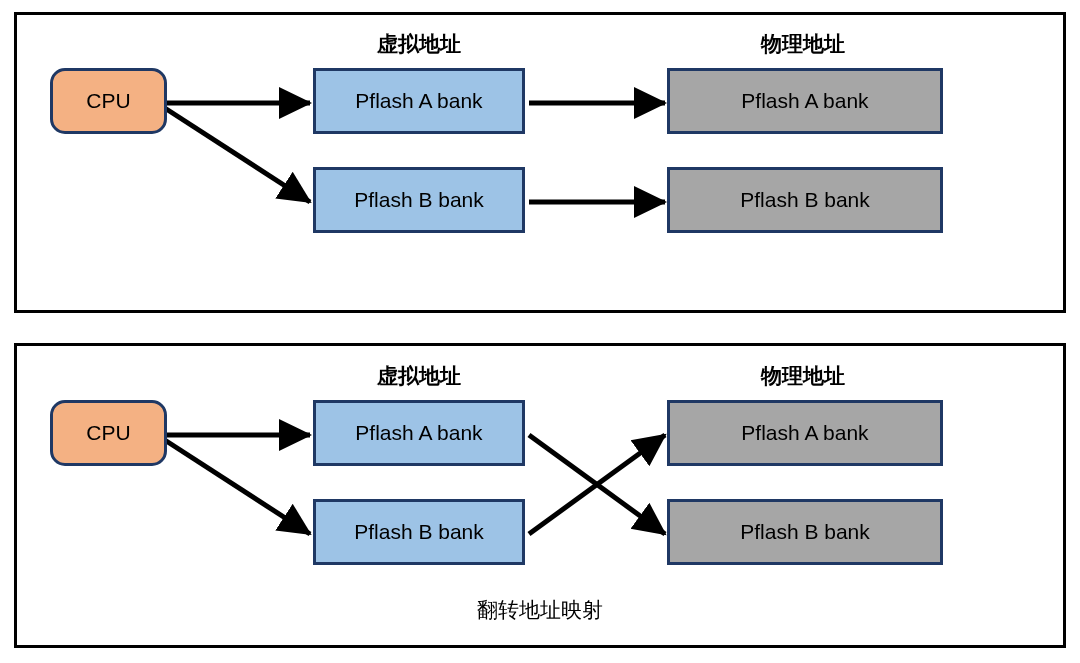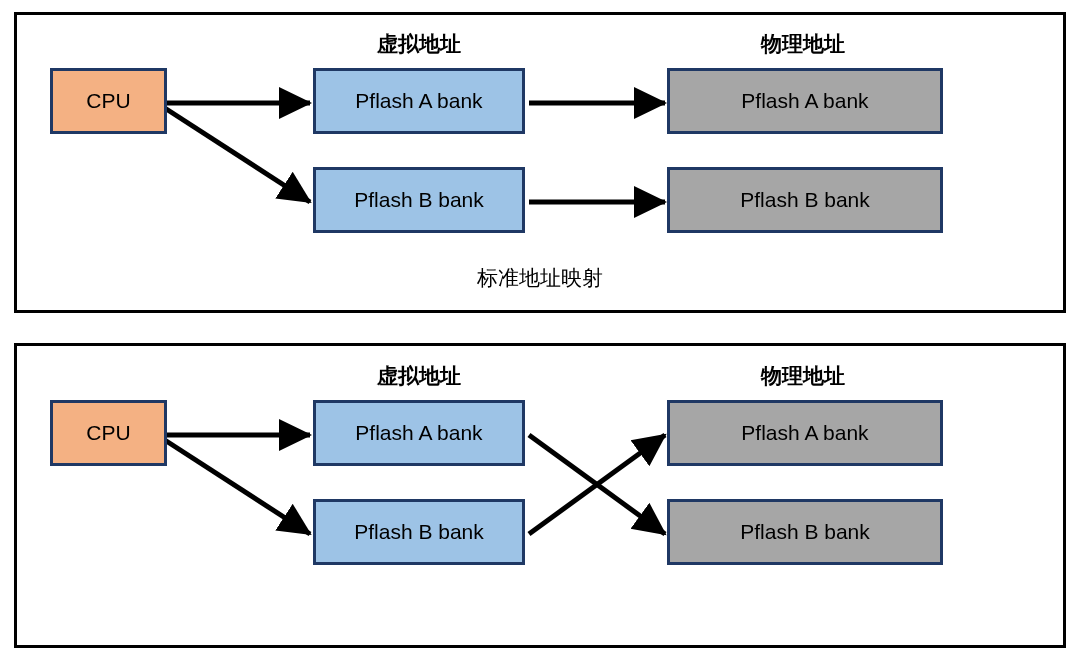--- a/index.html
+++ b/index.html
@@ -46,21 +46,21 @@
     position: absolute;
     box-sizing: border-box;
     border: 3px solid #1F3864;
     display: flex;
     align-items: center;
     justify-content: center;
     font-size: 21px;
     color: #000000;
     white-space: nowrap;
   }
-  .node.cpu   { background: #F4B183; }
+  .node.cpu   { background: #F4B183; border-radius: 15px; }
   .node.vbank { background: #9DC3E6; }
   .node.pbank { background: #A6A6A6; }
 
   .caption {
     position: absolute;
     width: 100%;
     text-align: center;
     font-size: 21px;
     color: #000000;
     white-space: nowrap;
@@ -104,21 +104,20 @@
     <div class="node cpu" style="left:33px; top:53px; width:117px; height:66px;">CPU</div>
 
     <div class="node vbank" style="left:296px; top:53px; width:212px; height:66px;">Pflash A bank</div>
 
     <div class="node vbank" style="left:296px; top:152px; width:212px; height:66px;">Pflash B bank</div>
 
     <div class="node pbank" style="left:650px; top:53px; width:276px; height:66px;">Pflash A bank</div>
 
     <div class="node pbank" style="left:650px; top:152px; width:276px; height:66px;">Pflash B bank</div>
 
-    <div class="caption" style="left:0; top:249px;">标准地址映射</div>
   </div>
 
   <div class="panel" id="panel-flipped">
 
     <svg class="arrow-layer" viewBox="0 0 1046 299">
       <defs>
         <marker id="ah2" markerWidth="7" markerHeight="7" refX="6.2" refY="3.5" orient="auto" markerUnits="strokeWidth">
           <path d="M0,0.3 L6.6,3.5 L0,6.7 z" fill="#000000"></path>
         </marker>
       </defs>
@@ -138,15 +137,16 @@
     <div class="node cpu" style="left:33px; top:54px; width:117px; height:66px;">CPU</div>
 
     <div class="node vbank" style="left:296px; top:54px; width:212px; height:66px;">Pflash A bank</div>
 
     <div class="node vbank" style="left:296px; top:153px; width:212px; height:66px;">Pflash B bank</div>
 
     <div class="node pbank" style="left:650px; top:54px; width:276px; height:66px;">Pflash A bank</div>
 
     <div class="node pbank" style="left:650px; top:153px; width:276px; height:66px;">Pflash B bank</div>
 
+    <div class="caption" style="left:0; top:250px;">翻转地址映射</div>
   </div>
 
 </div>
 
 </body></html>

